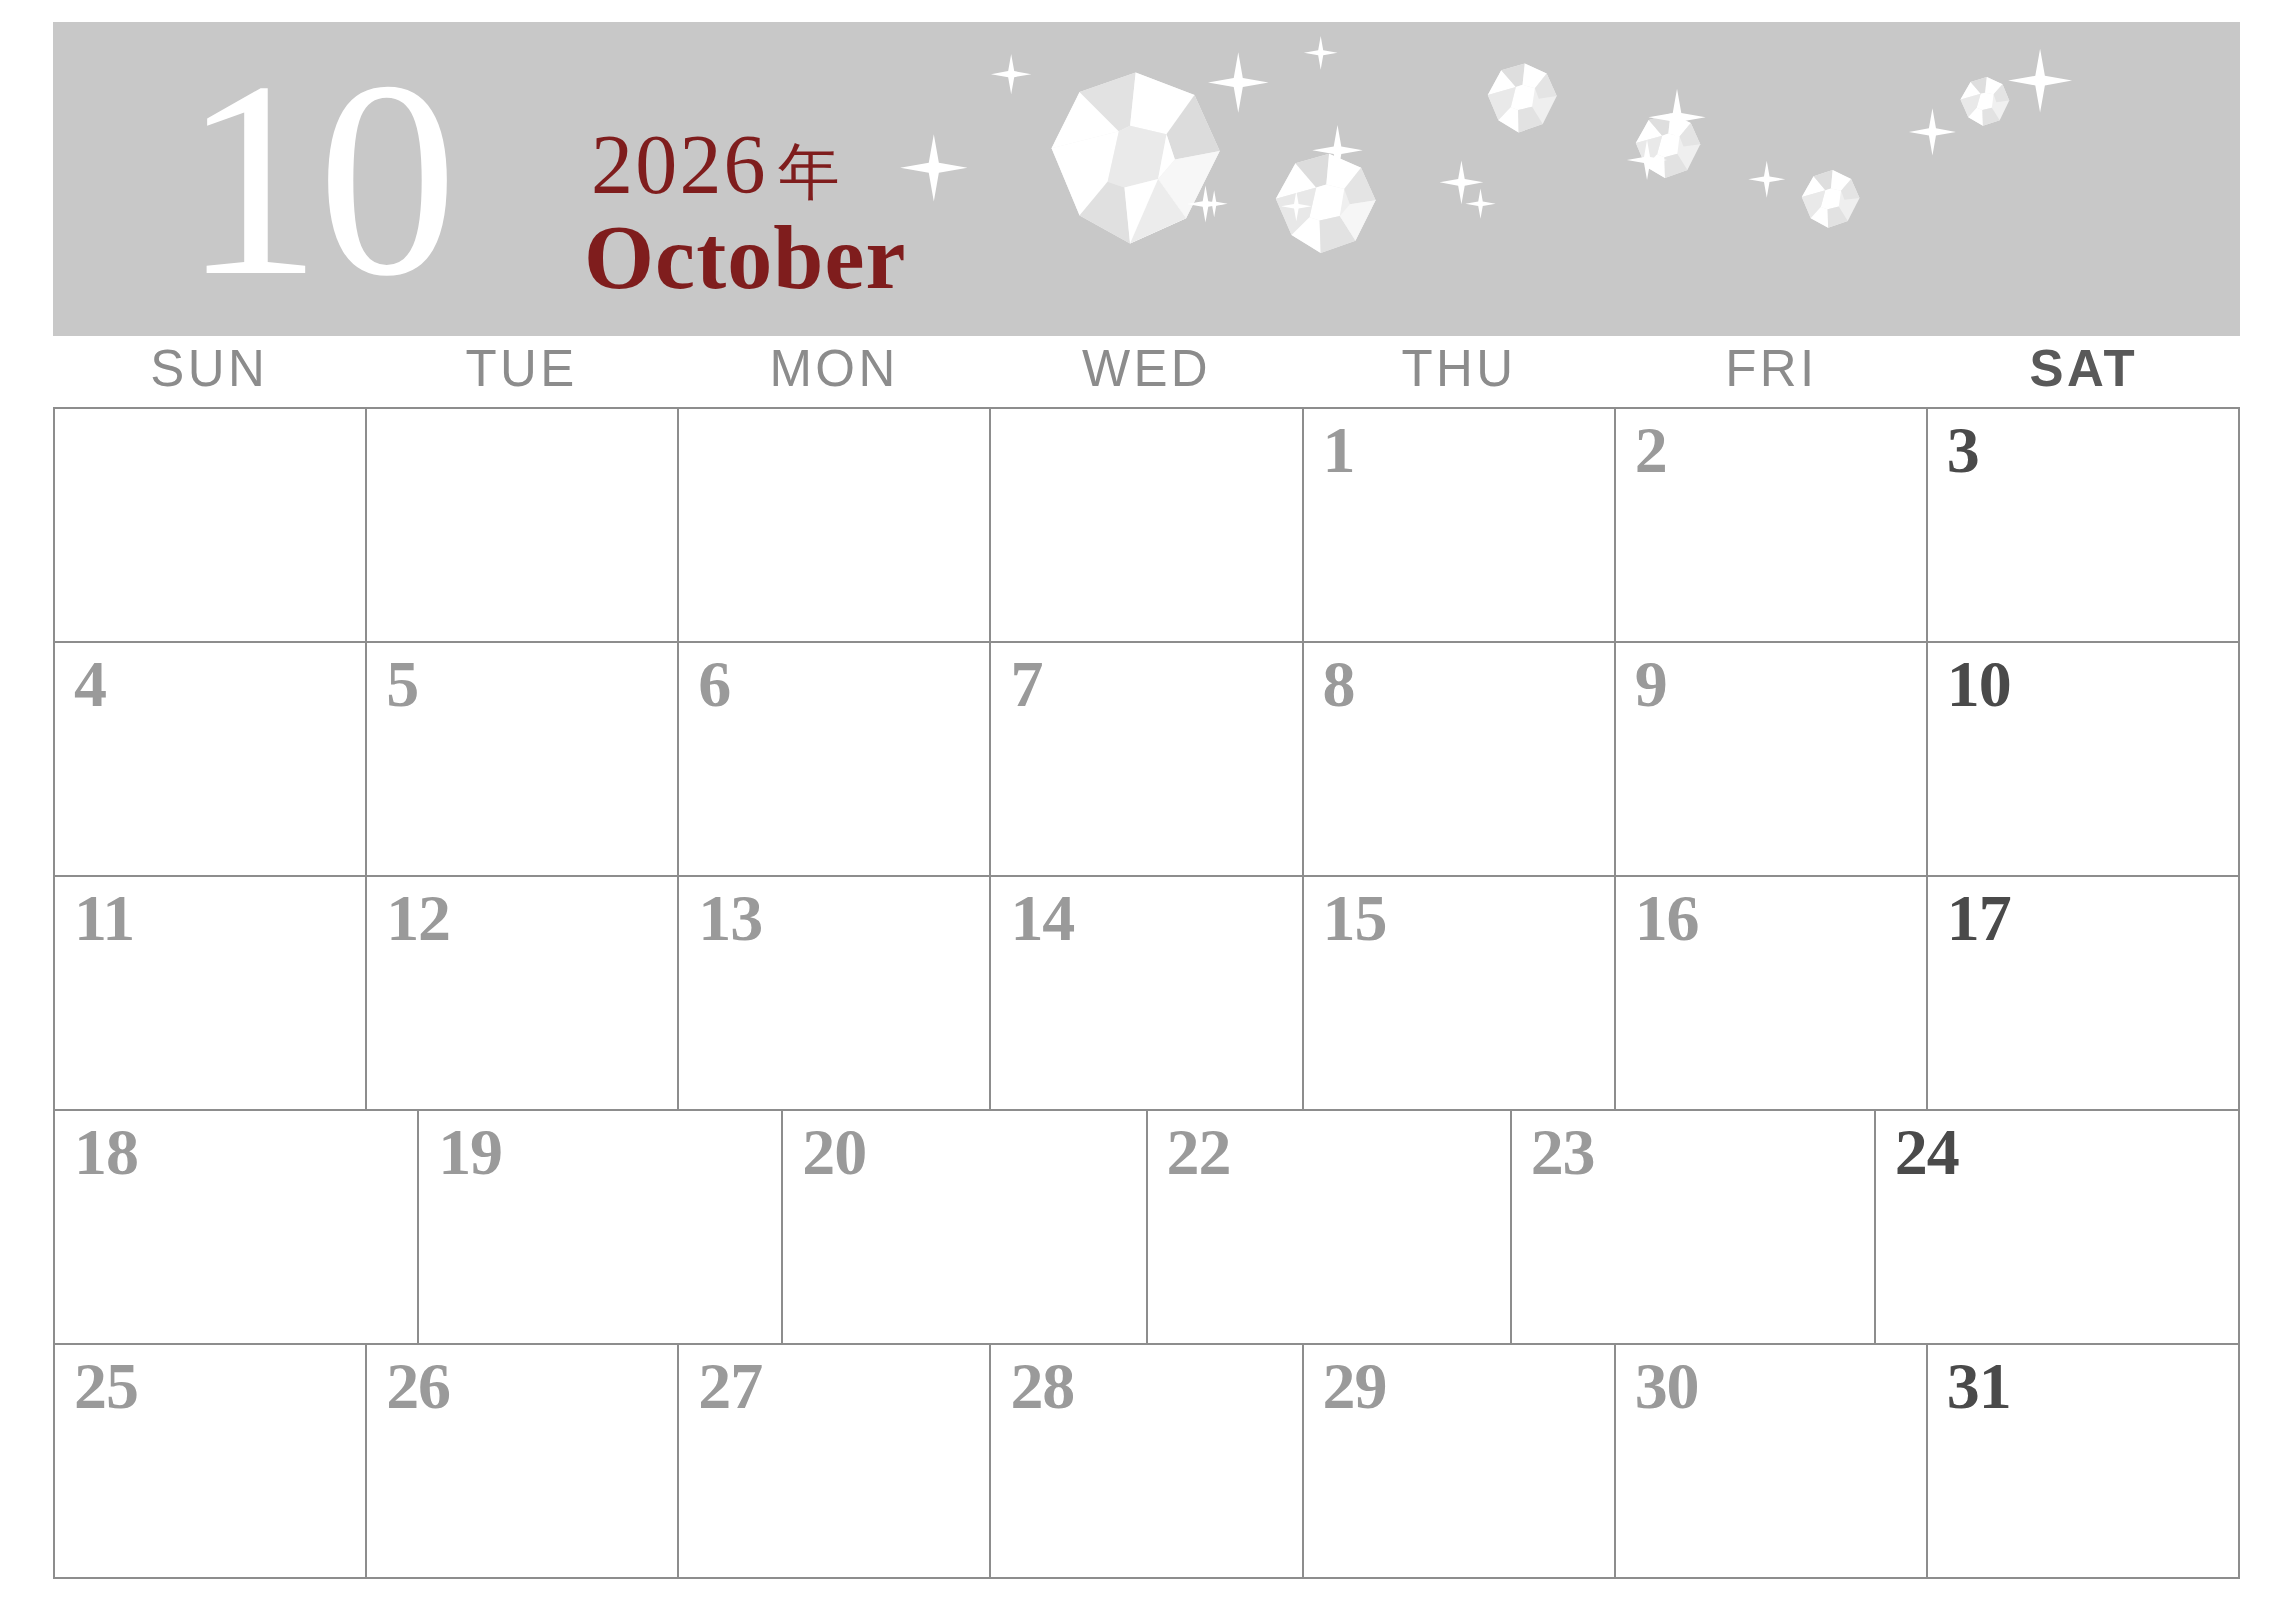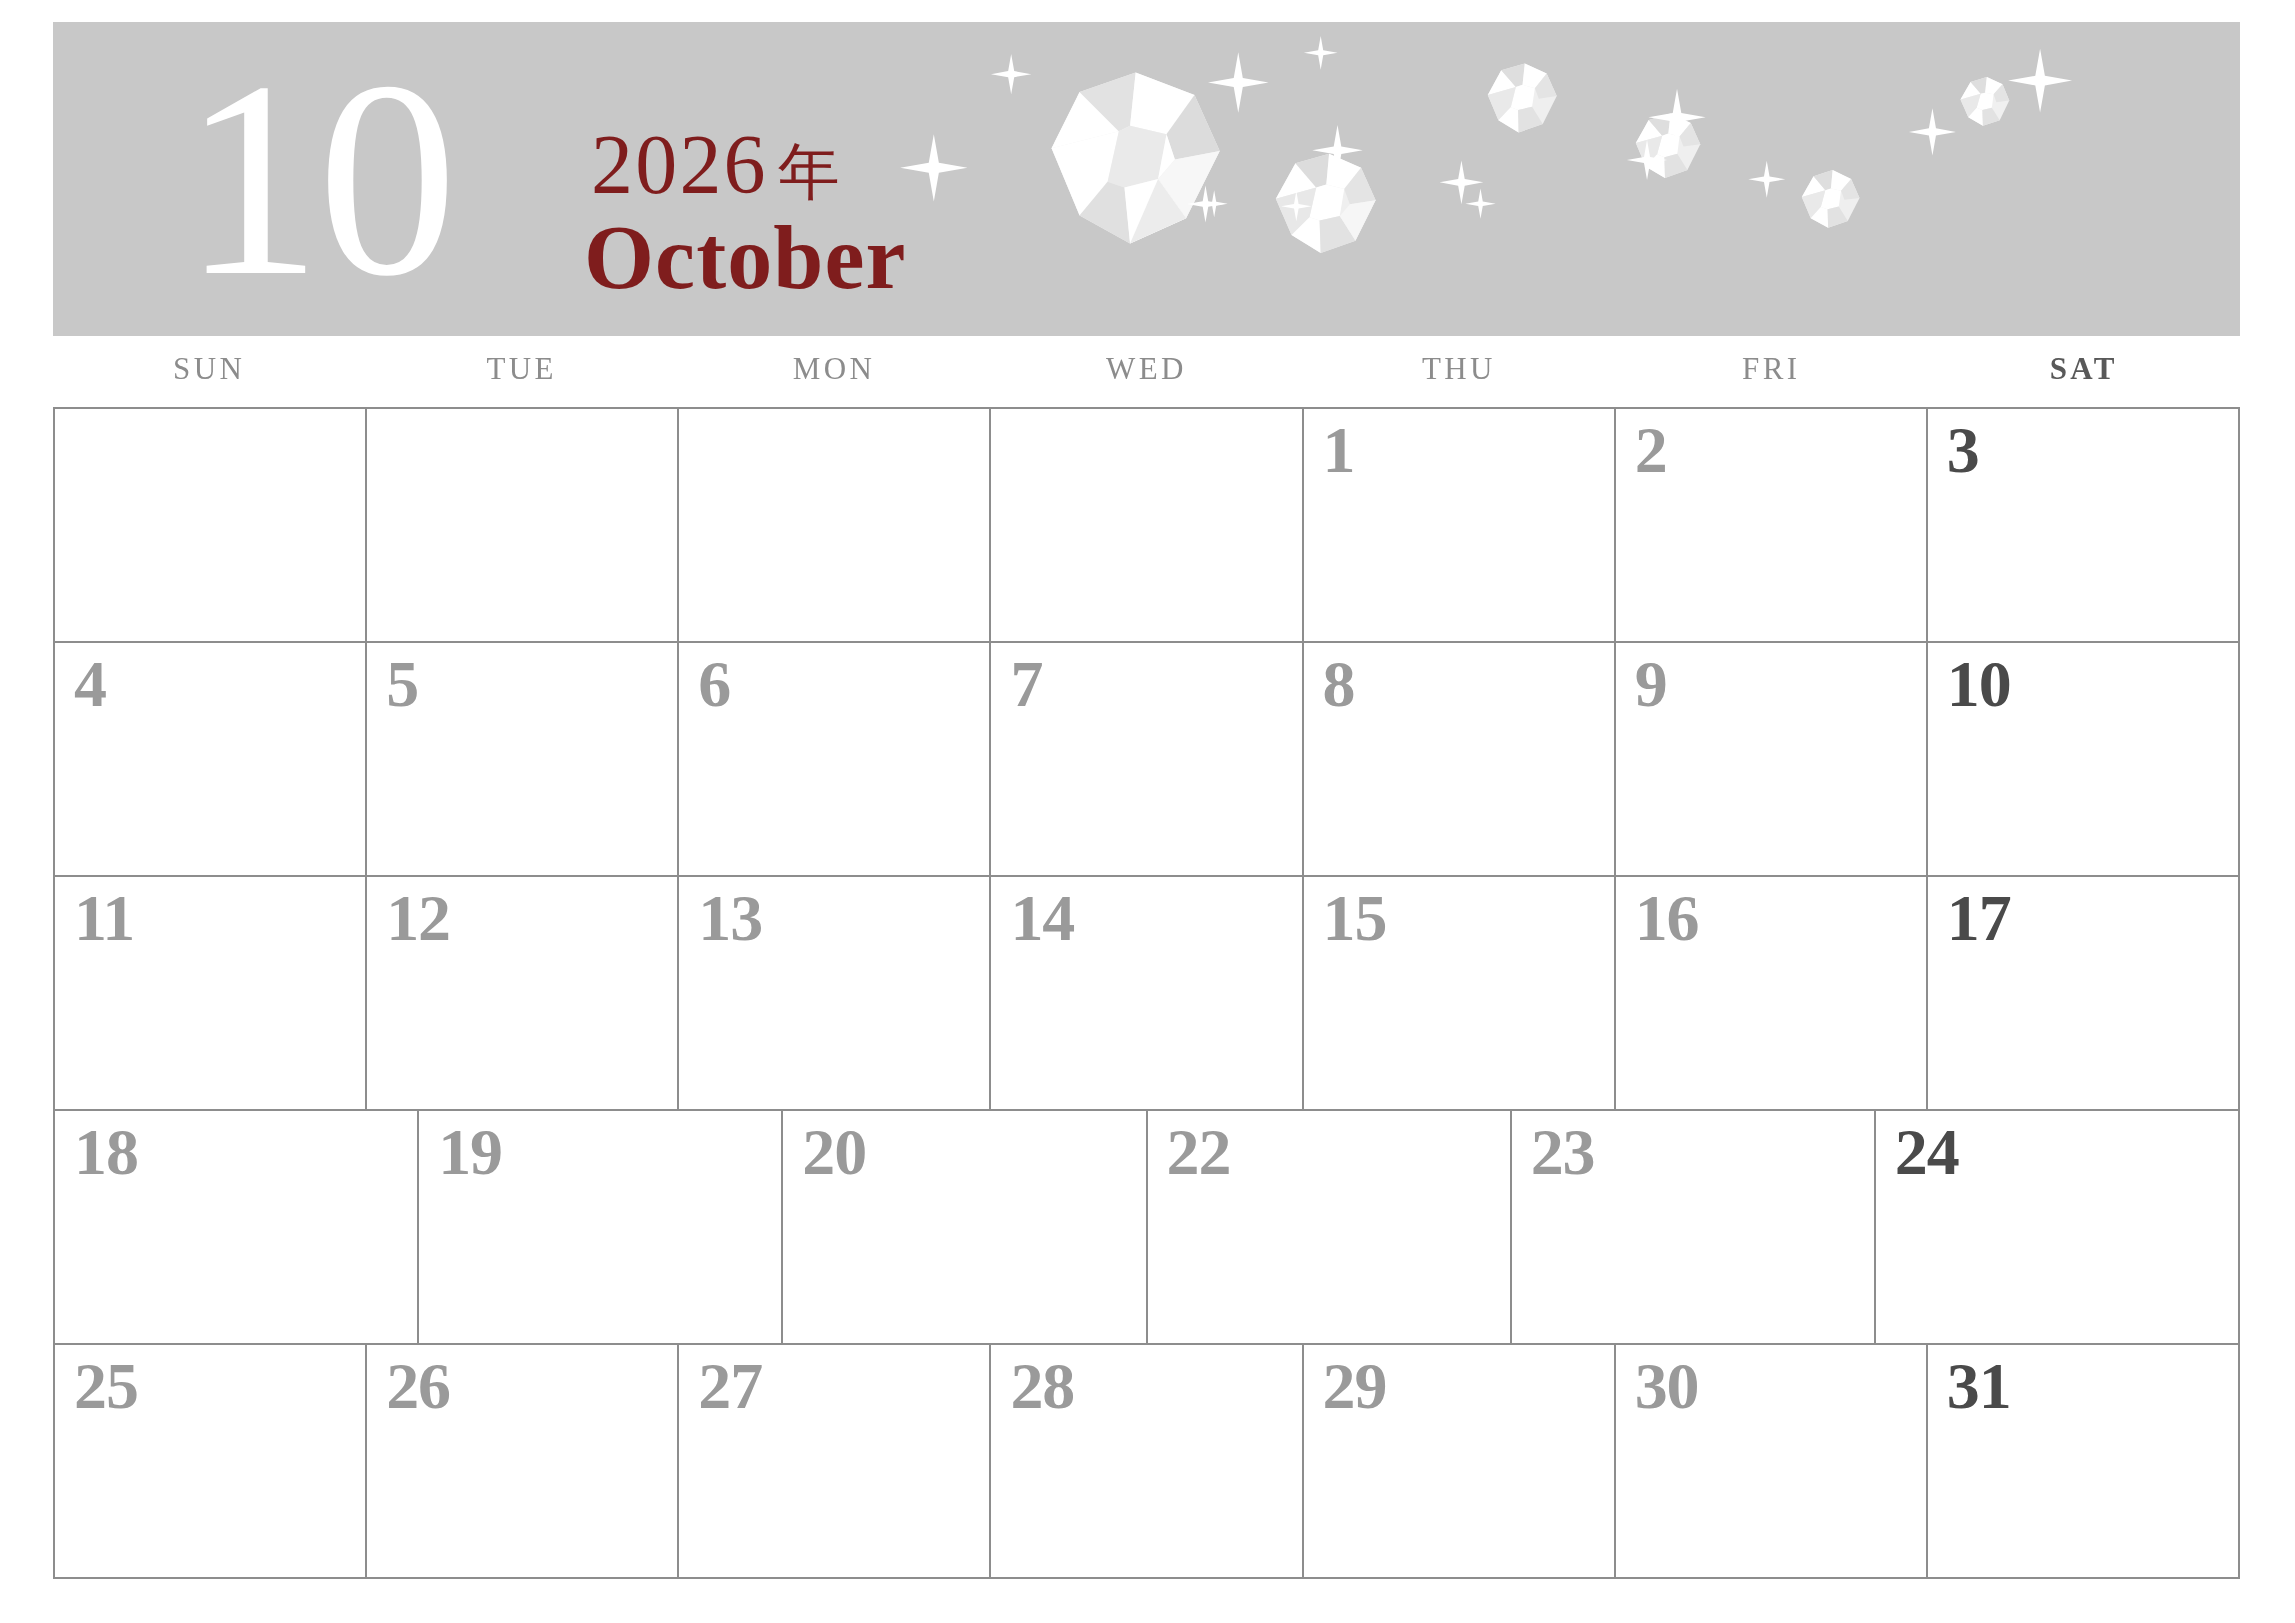--- a/index.html
+++ b/index.html
@@ -96,22 +96,22 @@
     position: absolute;
     left: 53px;
     top: 339px;
     width: 2187px;
     height: 59px;
     display: flex;
   }
   .weekday {
     flex: 1 1 0;
     text-align: center;
-    font-family: Liberation Serif, serif;
-    font-size: 31px;
+    font-family: Liberation Sans, sans-serif;
+    font-size: 51px;
     line-height: 59px;
     letter-spacing: 3.4px;
     color: #8c8c8c;
     font-weight: normal;
   }
   .weekday.sun { color: #8c8c8c; }
   .weekday.sat { color: #595959; font-weight: bold; }
 
   
   .grid {

